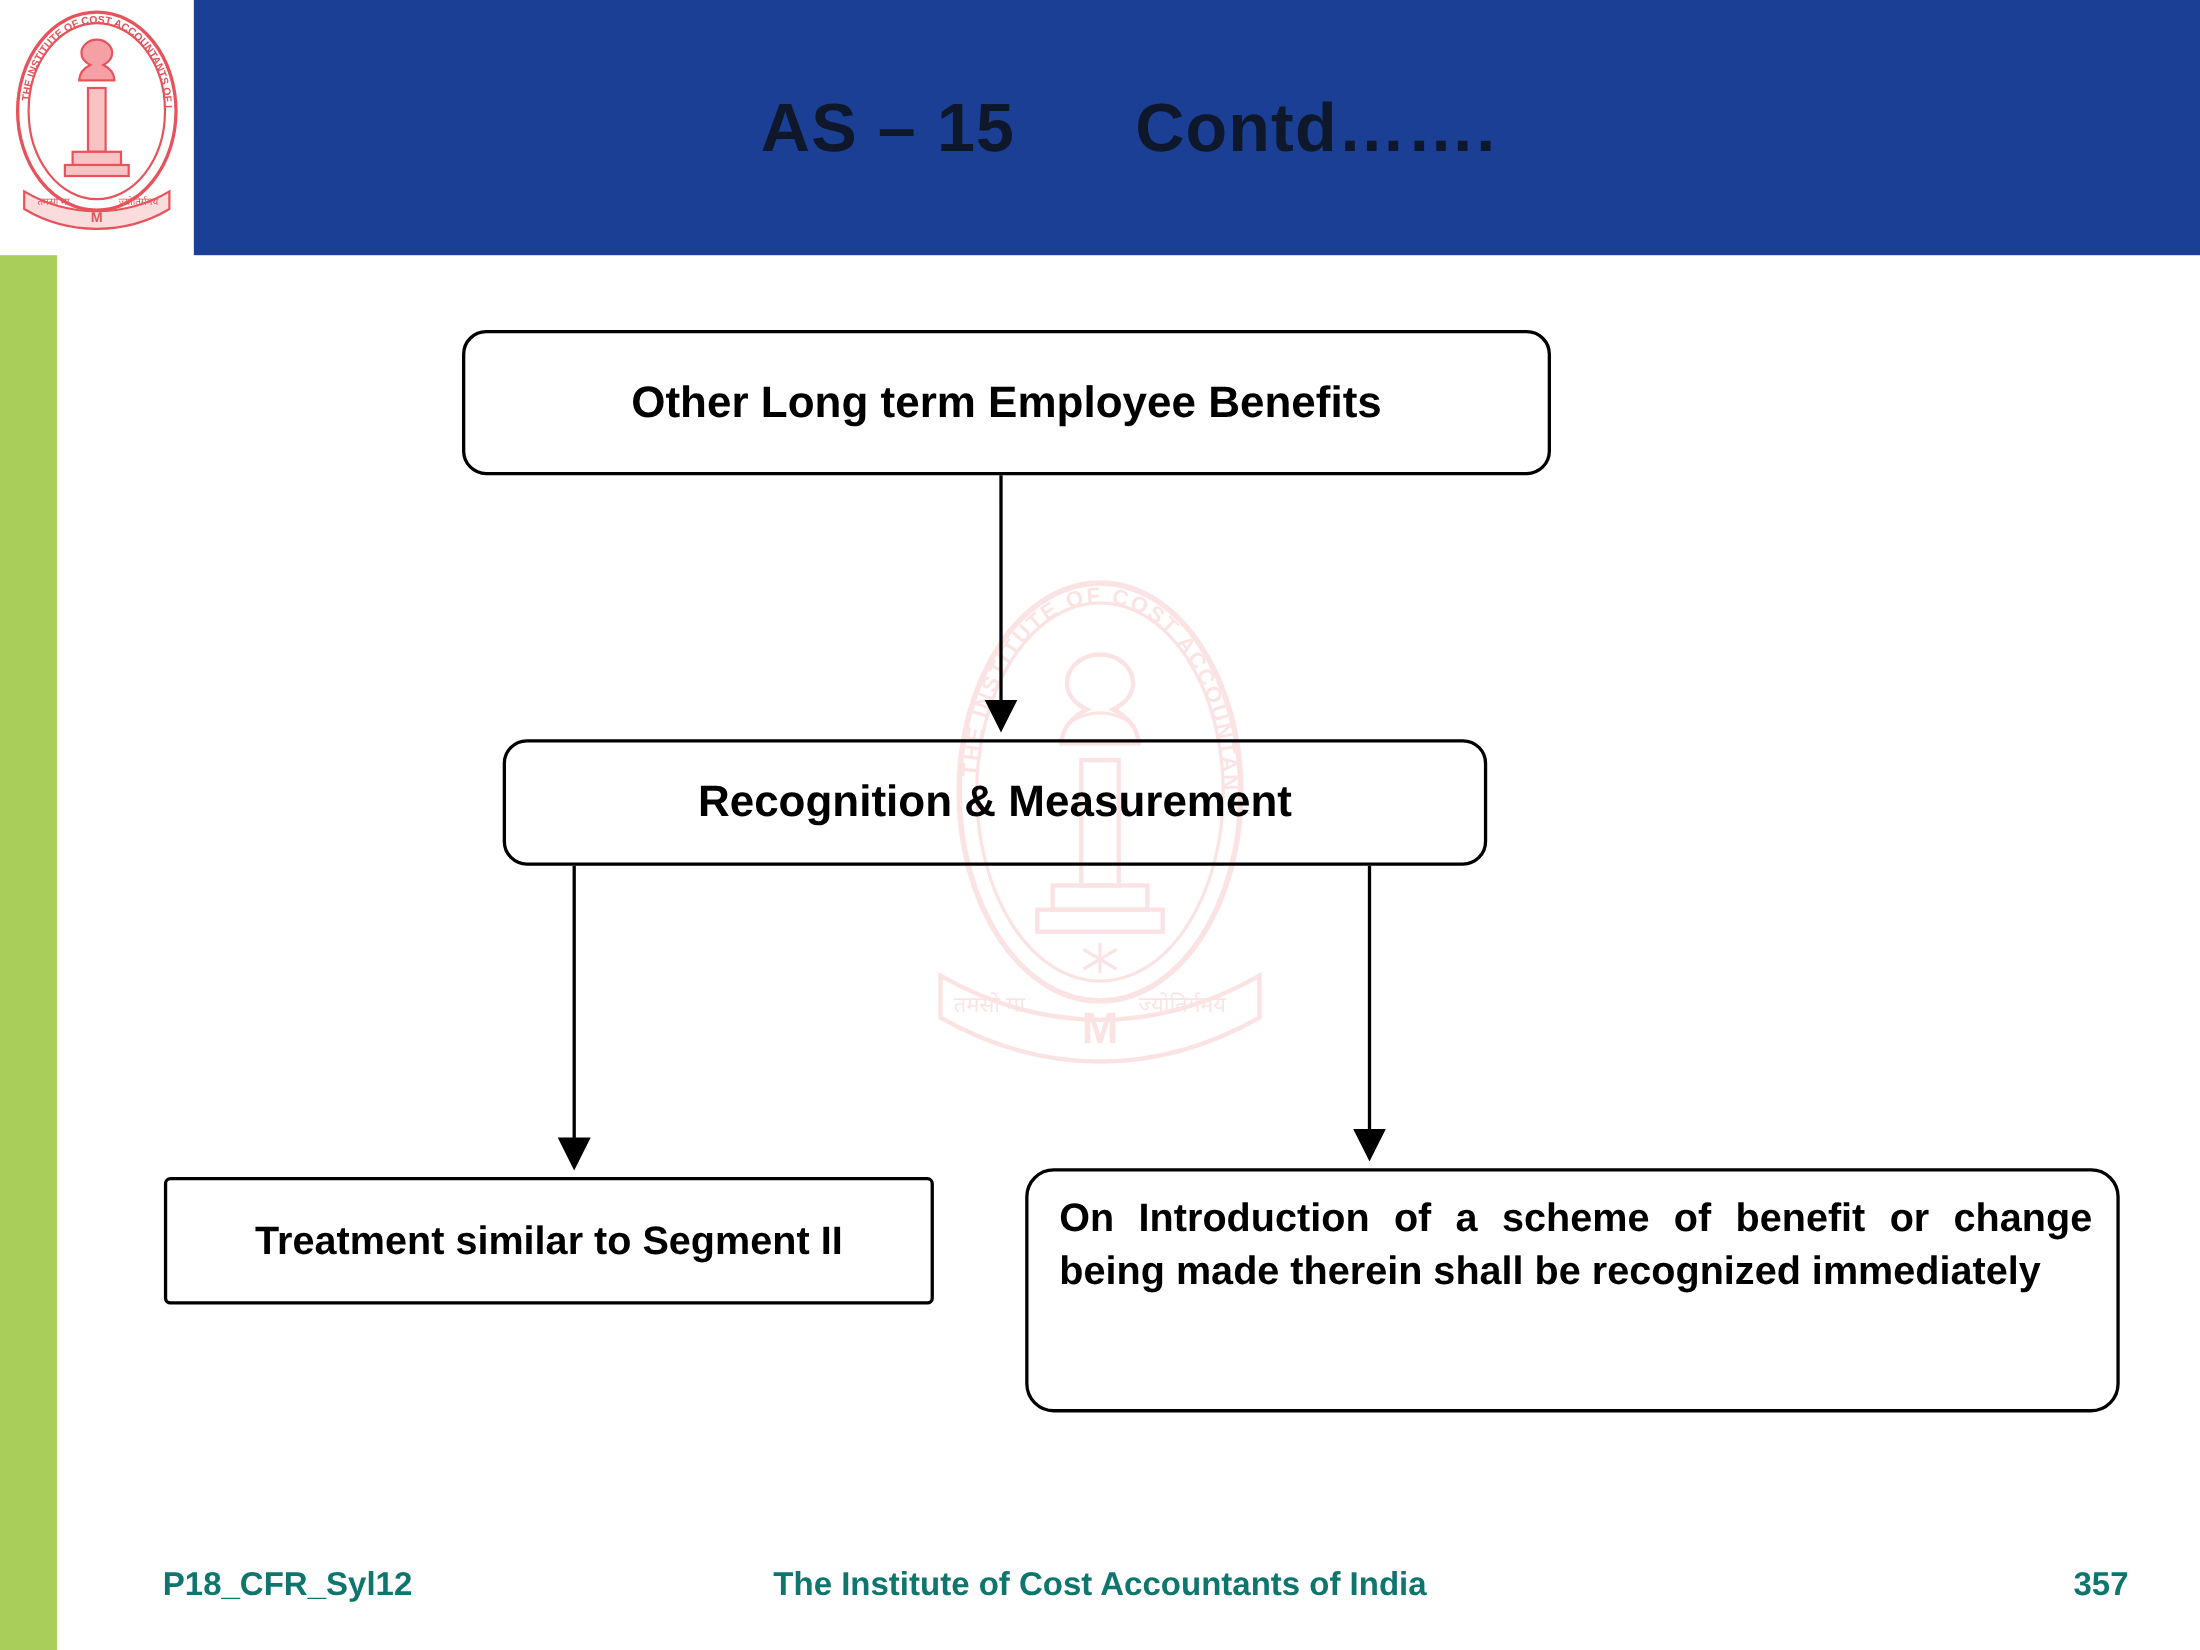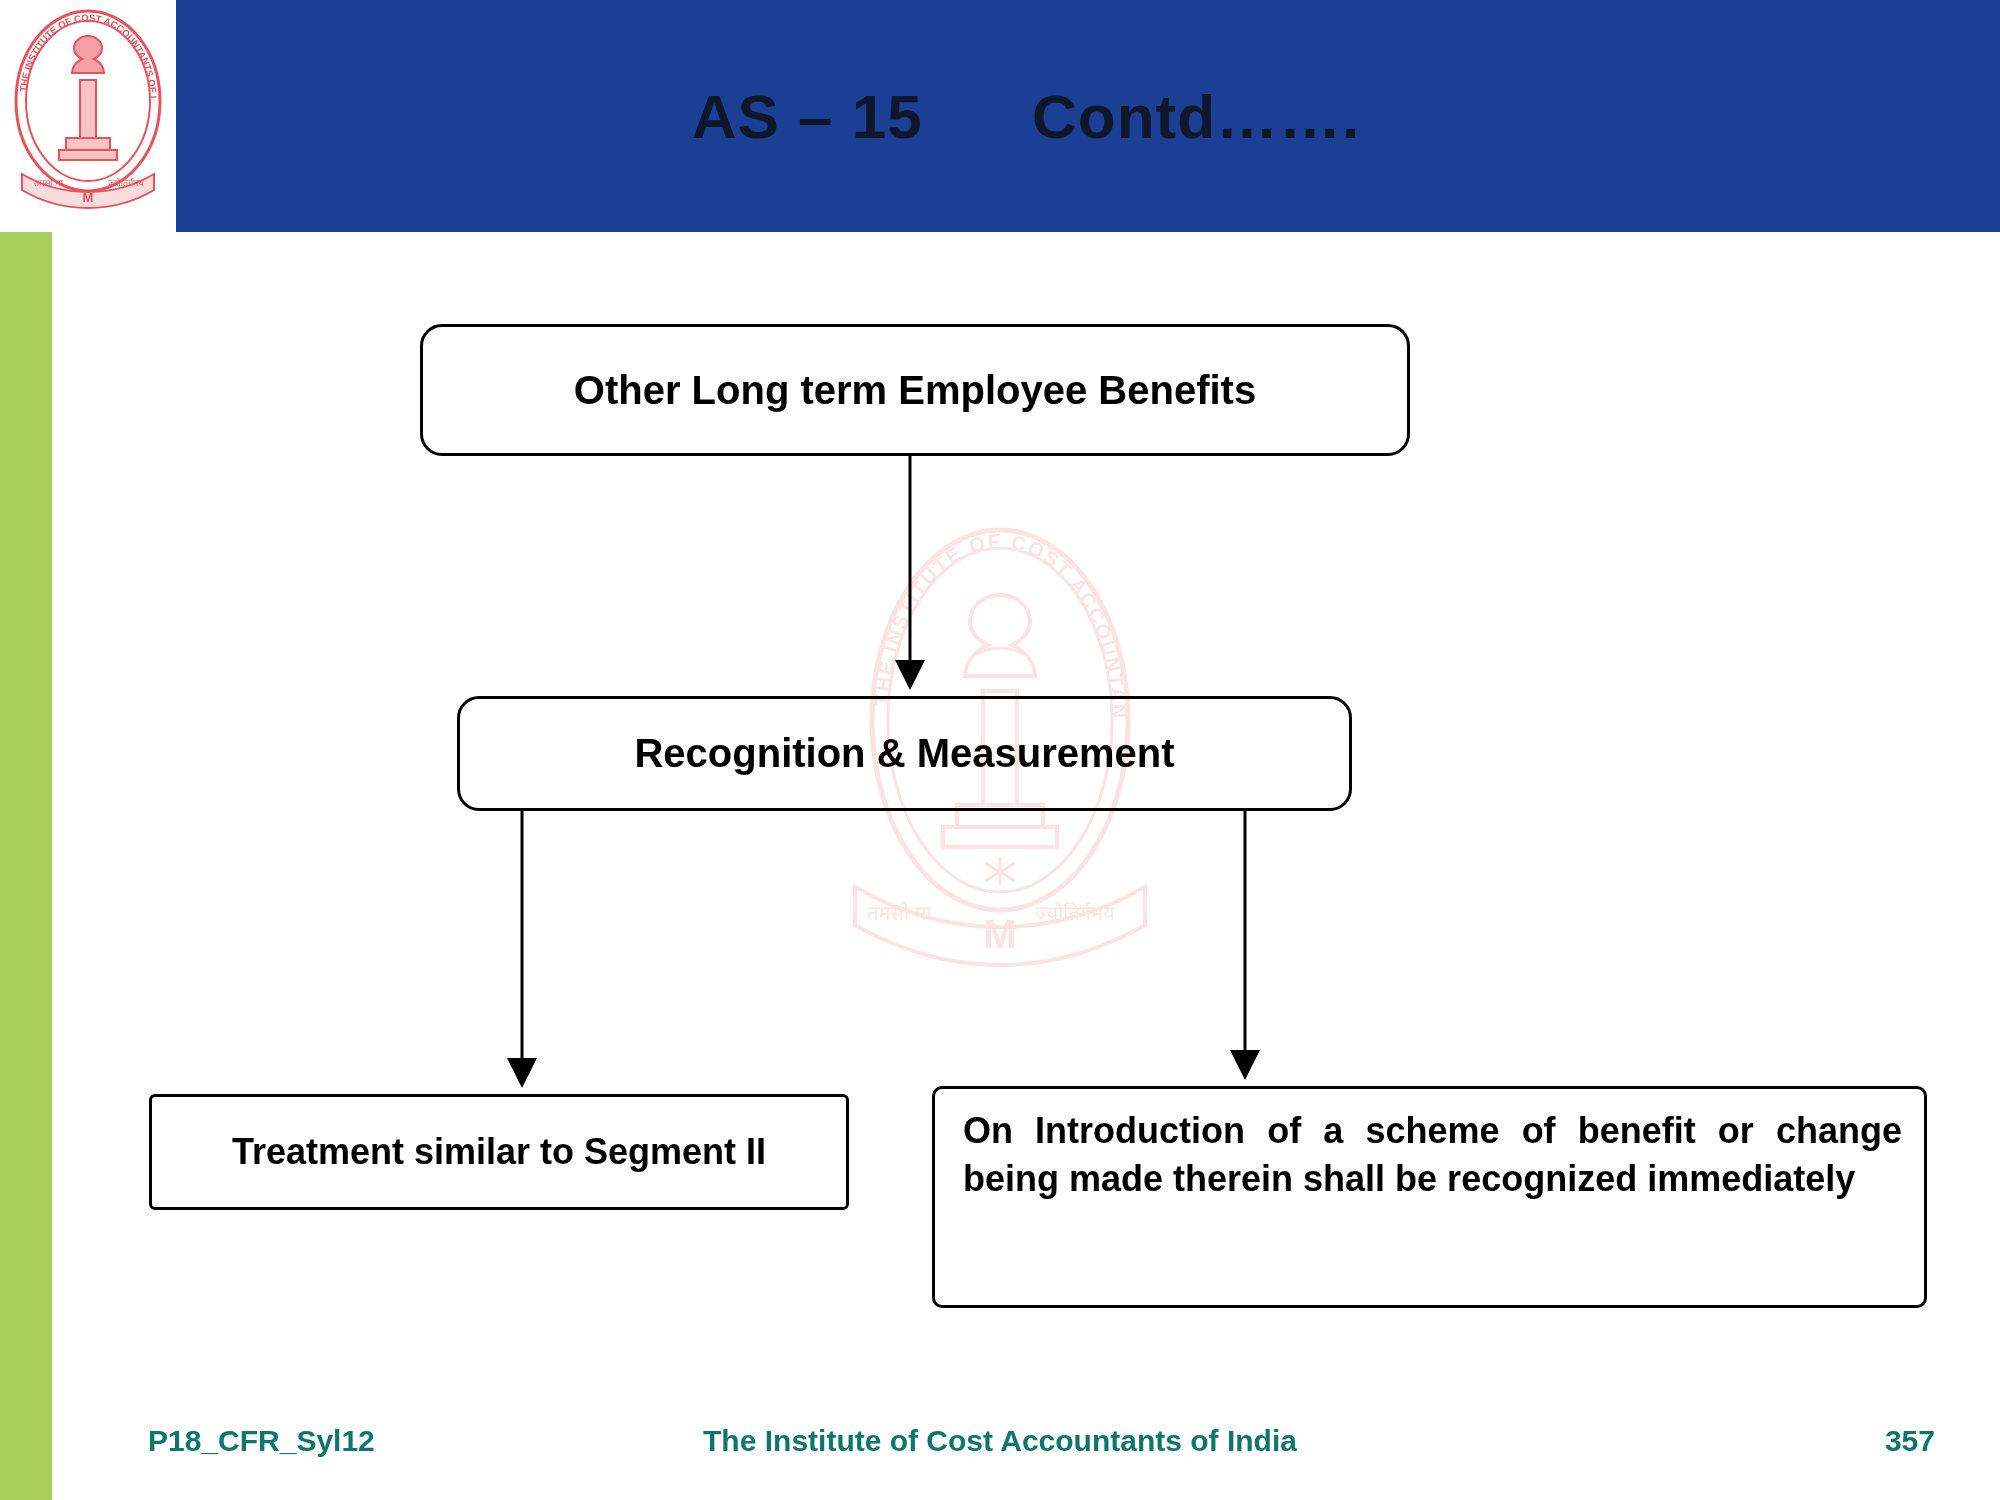--- a/index.html
+++ b/index.html
@@ -75,21 +75,20 @@
     pointer-events: none;
   }
 
   
   .diagram {
     position: absolute;
     left: 0;
     top: 232px;
     width: 1714px;
     height: 1180px;
-    margin-top: 24px;
   }
   .diagram svg {
     position: absolute;
     left: 0;
     top: 0;
   }
 
   .node {
     position: absolute;
     box-sizing: border-box;
@@ -127,21 +126,21 @@
     width: 700px;
     height: 116px;
     border-radius: 6px;
     font-size: 36px;
   }
   #node-introduction {
     left: 932px;
     top: 830px;
     width: 995px;
     height: 222px;
-    border-radius: 10px;
+    border-radius: 26px;
     font-size: 36px;
     padding: 18px 22px 18px 28px;
     align-items: flex-start;
     text-align: justify;
     text-align-last: left;
     line-height: 1.32;
   }
 
   
   .footer {

